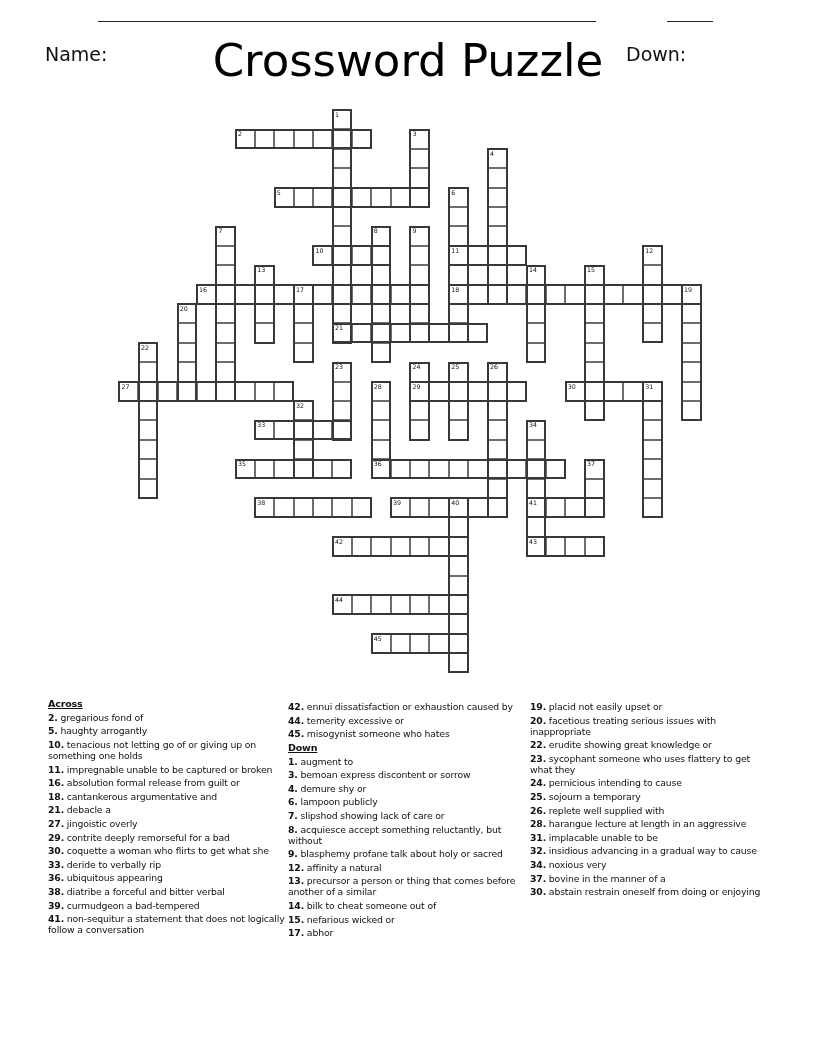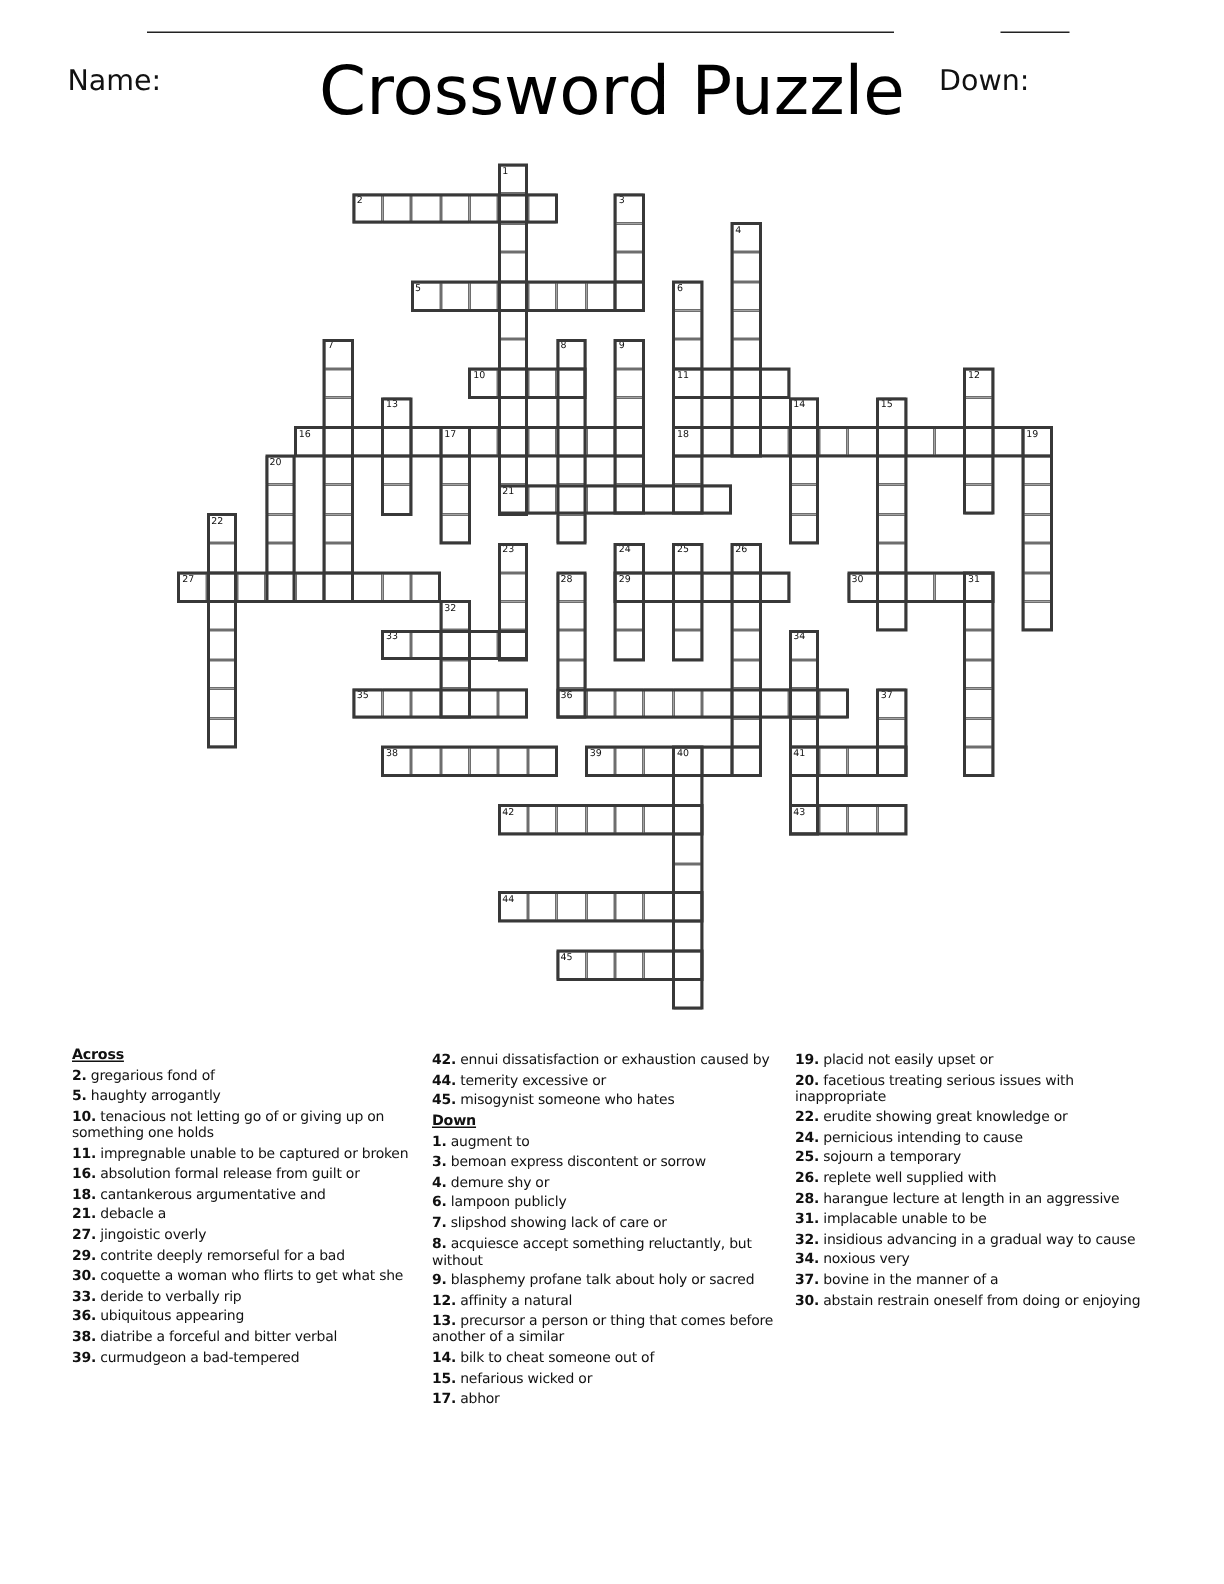--- a/index.html
+++ b/index.html
@@ -446,20 +446,21 @@
     <div class="clue"><b>16.</b> absolution formal release from guilt or</div>
     <div class="clue"><b>18.</b> cantankerous argumentative and</div>
     <div class="clue"><b>21.</b> debacle a</div>
     <div class="clue"><b>27.</b> jingoistic overly</div>
     <div class="clue"><b>29.</b> contrite deeply remorseful for a bad</div>
     <div class="clue"><b>30.</b> coquette a woman who flirts to get what she</div>
     <div class="clue"><b>33.</b> deride to verbally rip</div>
     <div class="clue"><b>36.</b> ubiquitous appearing</div>
     <div class="clue"><b>38.</b> diatribe a forceful and bitter verbal</div>
     <div class="clue"><b>39.</b> curmudgeon a bad-tempered</div>
+    <div class="clue"><b>41.</b> non-sequitur a statement that does not logically follow a conversation</div>
   </div>
 <div class="clue-col" id="clue-col-1">
     <div class="clue"><b>42.</b> ennui dissatisfaction or exhaustion caused by</div>
     <div class="clue"><b>44.</b> temerity excessive or</div>
     <div class="clue"><b>45.</b> misogynist someone who hates</div>
     <div class="clue-header">Down</div>
     <div class="clue"><b>1.</b> augment to</div>
     <div class="clue"><b>3.</b> bemoan express discontent or sorrow</div>
     <div class="clue"><b>4.</b> demure shy or</div>
     <div class="clue"><b>6.</b> lampoon publicly</div>
@@ -469,20 +470,21 @@
     <div class="clue"><b>12.</b> affinity a natural</div>
     <div class="clue"><b>13.</b> precursor a person or thing that comes before another of a similar</div>
     <div class="clue"><b>14.</b> bilk to cheat someone out of</div>
     <div class="clue"><b>15.</b> nefarious wicked or</div>
     <div class="clue"><b>17.</b> abhor</div>
   </div>
 <div class="clue-col" id="clue-col-2">
     <div class="clue"><b>19.</b> placid not easily upset or</div>
     <div class="clue"><b>20.</b> facetious treating serious issues with inappropriate</div>
     <div class="clue"><b>22.</b> erudite showing great knowledge or</div>
+    <div class="clue"><b>23.</b> sycophant someone who uses flattery to get what they</div>
     <div class="clue"><b>24.</b> pernicious intending to cause</div>
     <div class="clue"><b>25.</b> sojourn a temporary</div>
     <div class="clue"><b>26.</b> replete well supplied with</div>
     <div class="clue"><b>28.</b> harangue lecture at length in an aggressive</div>
     <div class="clue"><b>31.</b> implacable unable to be</div>
     <div class="clue"><b>32.</b> insidious advancing in a gradual way to cause</div>
     <div class="clue"><b>34.</b> noxious very</div>
     <div class="clue"><b>37.</b> bovine in the manner of a</div>
     <div class="clue"><b>30.</b> abstain restrain oneself from doing or enjoying</div>
   </div>

